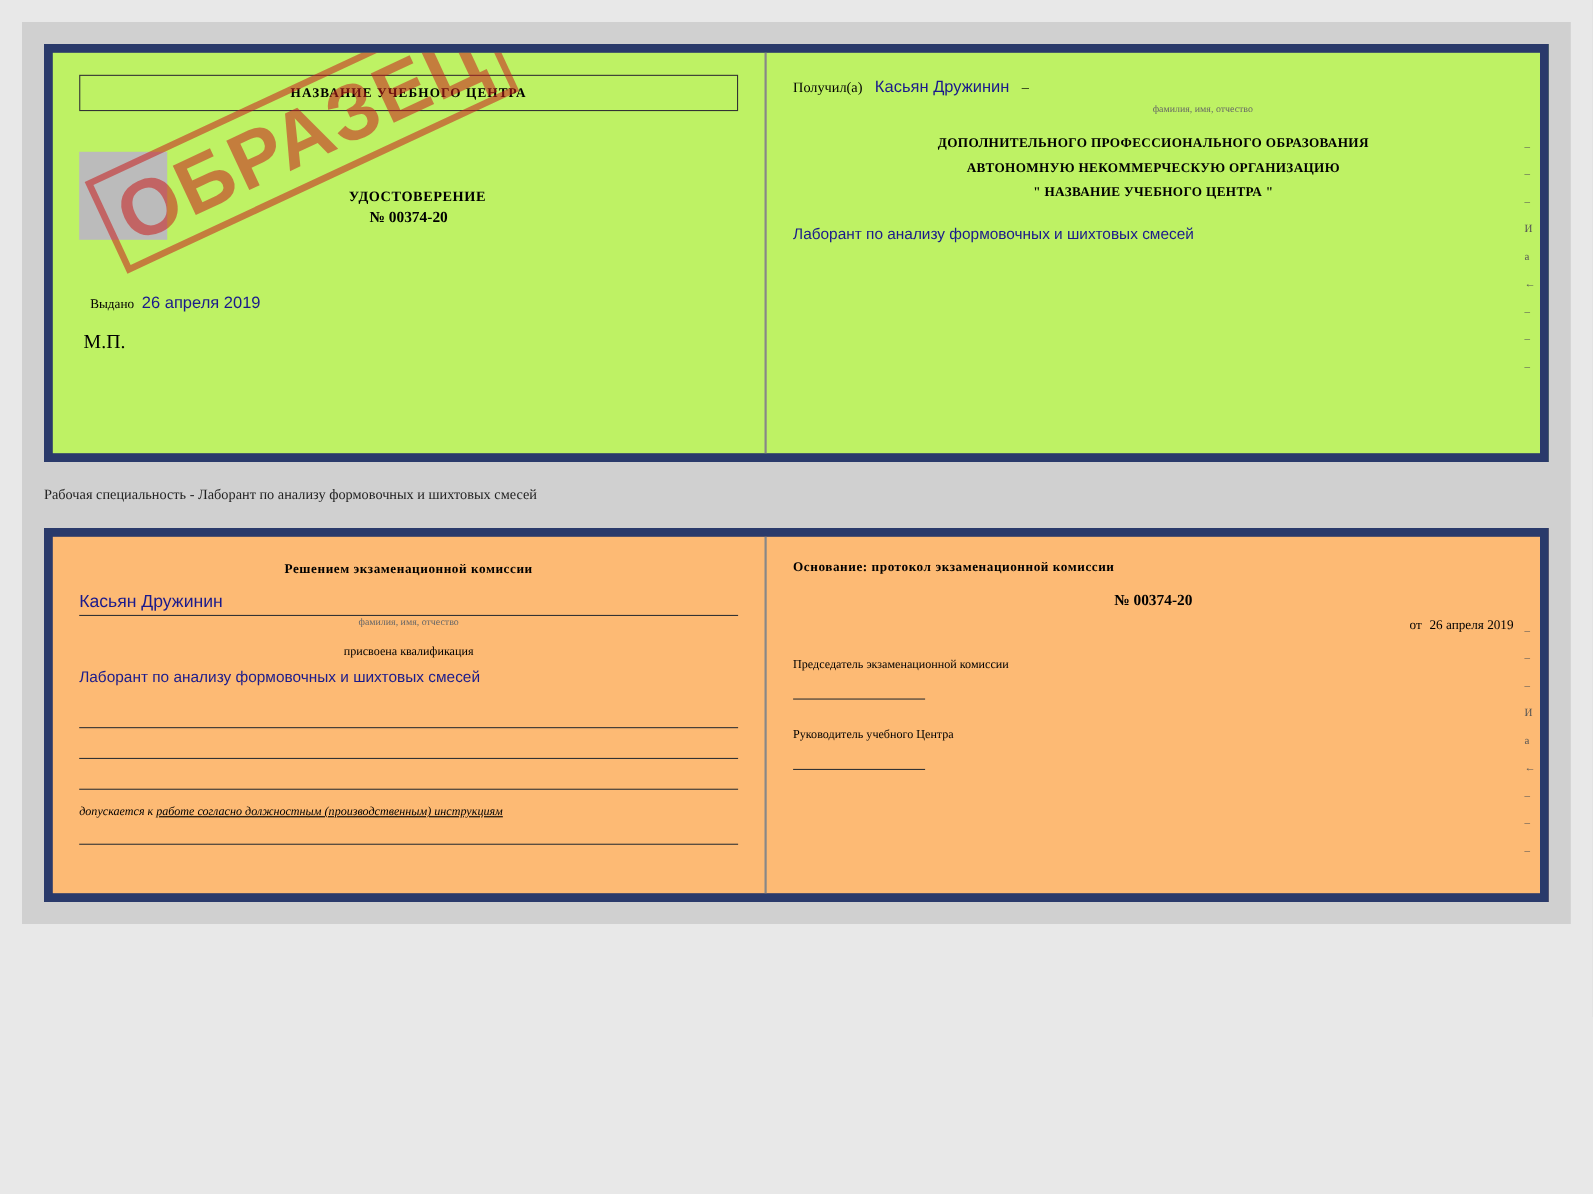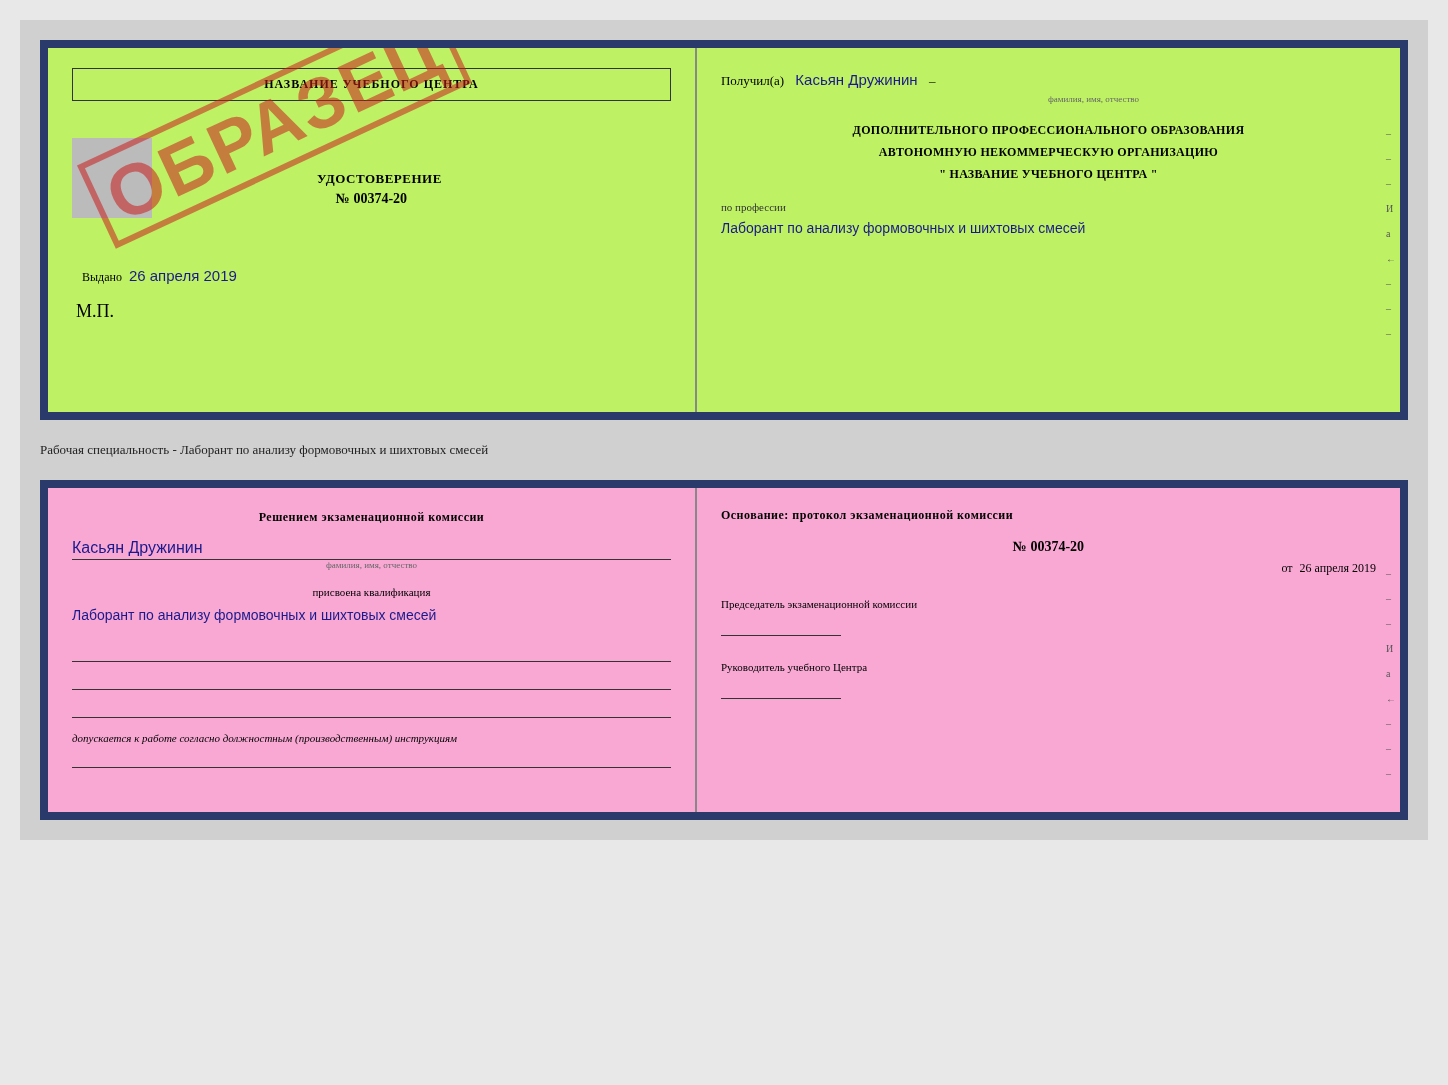--- a/index.html
+++ b/index.html
@@ -176,21 +176,21 @@
 
     
     .specialty-line {
       font-size: 13px;
       color: #222;
       padding: 4px 0;
     }
 
     
     .document-card-bottom {
-      background: #f9a8d4;
+      background: #fdba74;
       border: 8px solid #2a3a6b;
       display: flex;
       position: relative;
       min-height: 340px;
     }
 
     .bottom-left {
       width: 48%;
       border-right: 2px solid #888;
       padding: 20px 24px;
@@ -335,21 +335,20 @@
       </div>
 
 
       <div class="anko-block">
         <div>ДОПОЛНИТЕЛЬНОГО ПРОФЕССИОНАЛЬНОГО ОБРАЗОВАНИЯ</div>
         <div>АВТОНОМНУЮ НЕКОММЕРЧЕСКУЮ ОРГАНИЗАЦИЮ</div>
         <div>" НАЗВАНИЕ УЧЕБНОГО ЦЕНТРА "</div>
       </div>
 
       <div class="prof-block">
-        <div class="prof-label">по профессии</div>
         <div class="handwritten" style="font-size:14px; margin-top:4px; line-height:1.7;">
           <span>Лаборант по анализу формовочных и шихтовых смесей</span>
         </div>
       </div>
 
       <div class="side-marks">
         <span>–</span>
         <span>–</span>
         <span>–</span>
         <span>И</span>
@@ -382,21 +381,21 @@
       </div>
 
       <div class="blank-lines">
         <div class="blank-line"></div>
         <div class="blank-line"></div>
         <div class="blank-line"></div>
       </div>
 
       <div class="dopusk-text">
         <span>допускается к</span>
-        <span style="font-style:italic;">работе согласно должностным (производственным) инструкциям</span>
+        <span style="text-decoration: underline; font-style:italic;">работе согласно должностным (производственным) инструкциям</span>
       </div>
       <div class="blank-line" style="margin-top:6px;"></div>
     </div>
 
     <div class="bottom-right">
       <div class="osnov-title">Основание: протокол экзаменационной комиссии</div>
 
       <div class="protocol-num">№ 00374-20</div>
 
       <div class="protocol-date">

